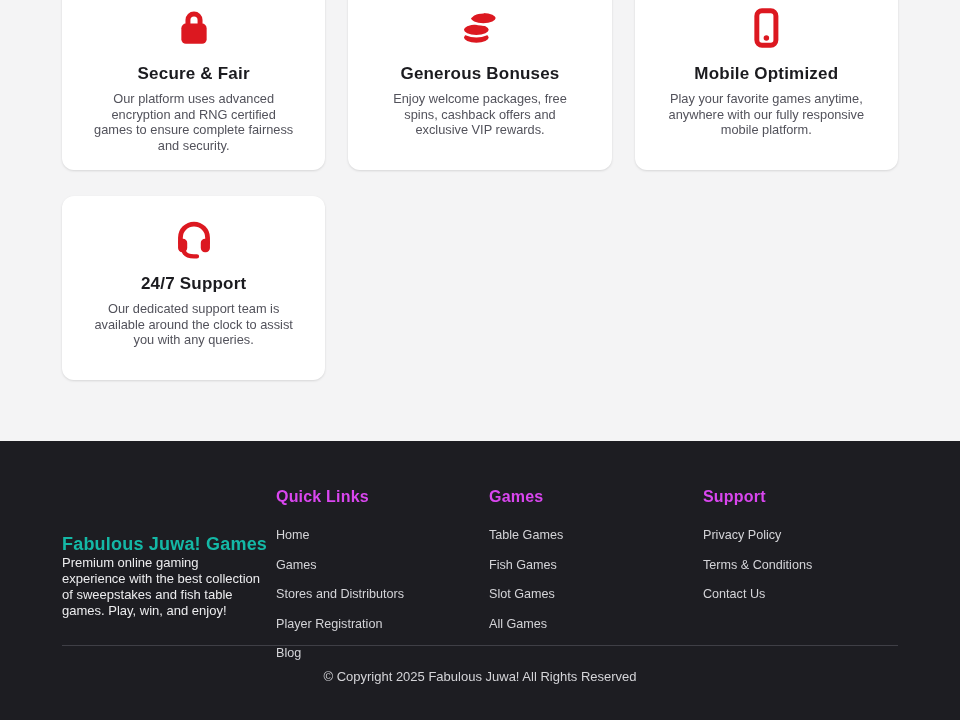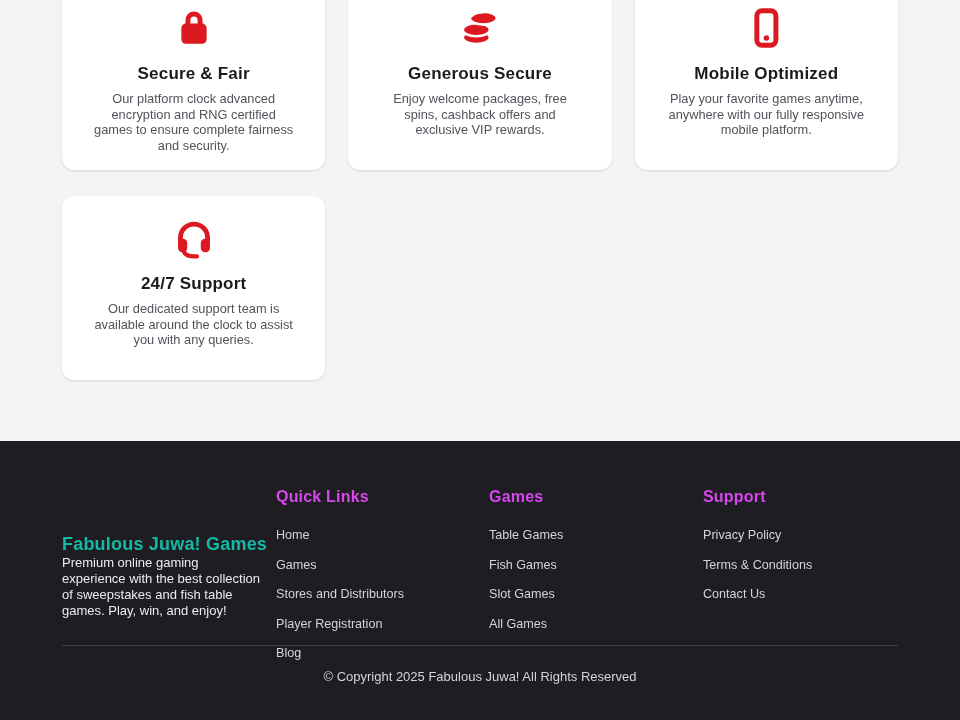--- a/index.html
+++ b/index.html
@@ -131,33 +131,33 @@
   <div class="features-grid">
 
     <section class="feature-card">
       <div class="card-icon">
         <svg width="44" height="44" viewBox="0 0 24 24">
           <path d="M8.7 11V7.7a3.3 3.3 0 0 1 6.6 0V11" fill="none" stroke="#dc1820" stroke-width="2.7"></path>
           <rect x="5.1" y="9.6" width="13.8" height="11" rx="2.5" fill="#dc1820"></rect>
         </svg>
       </div>
       <h3 class="card-title">Secure &amp; Fair</h3>
-      <p class="card-desc">Our platform clock advanced encryption and RNG certified games to ensure complete fairness and security.</p>
+      <p class="card-desc">Our platform uses advanced encryption and RNG certified games to ensure complete fairness and security.</p>
     </section>
 
     <section class="feature-card">
       <div class="card-icon">
         <svg width="44" height="44" viewBox="0 0 24 24">
           <ellipse cx="10" cy="17.2" rx="7.4" ry="3.5" fill="#dc1820" stroke="#ffffff" stroke-width="1.3"></ellipse>
           <ellipse cx="10" cy="13" rx="7.4" ry="3.5" fill="#dc1820" stroke="#ffffff" stroke-width="1.3"></ellipse>
           <ellipse cx="13.8" cy="6.6" rx="7.4" ry="3.5" fill="#dc1820" stroke="#ffffff" stroke-width="1.3"></ellipse>
           <path d="M7.2 5.9c1.2-1.5 4-2.4 6.6-2.4" fill="none" stroke="#ffffff" stroke-width="1.1" stroke-linecap="round"></path>
         </svg>
       </div>
-      <h3 class="card-title">Generous Secure</h3>
+      <h3 class="card-title">Generous Bonuses</h3>
       <p class="card-desc">Enjoy welcome packages, free spins, cashback offers and exclusive VIP rewards.</p>
     </section>
 
     <section class="feature-card">
       <div class="card-icon">
         <svg width="44" height="44" viewBox="0 0 24 24">
           <rect x="7" y="2.6" width="10.4" height="18.8" rx="2.8" fill="none" stroke="#dc1820" stroke-width="2.7"></rect>
           <circle cx="12.2" cy="17.4" r="1.5" fill="#dc1820"></circle>
         </svg>
       </div>

